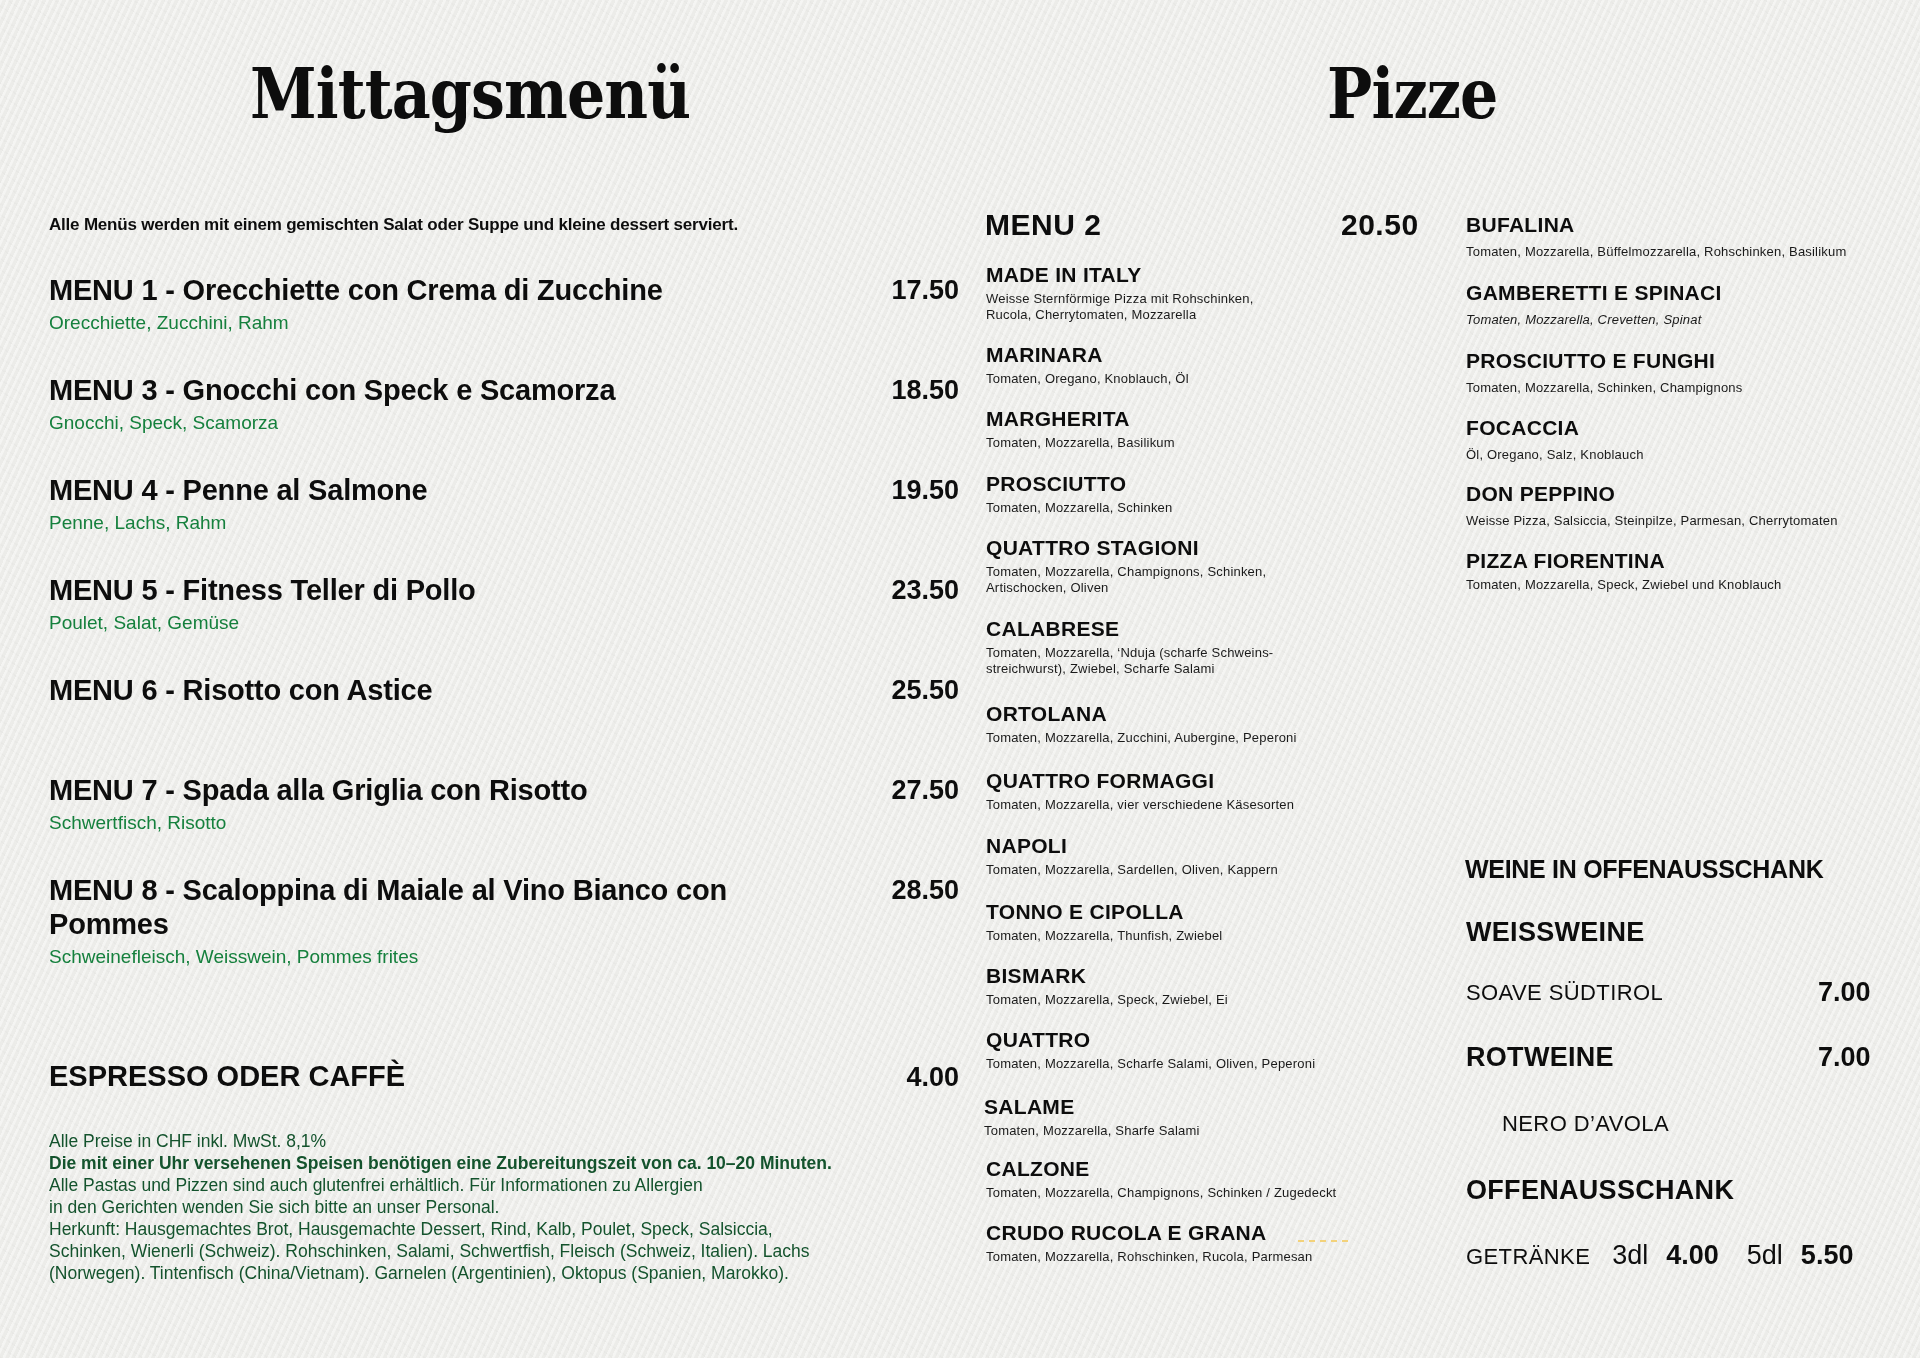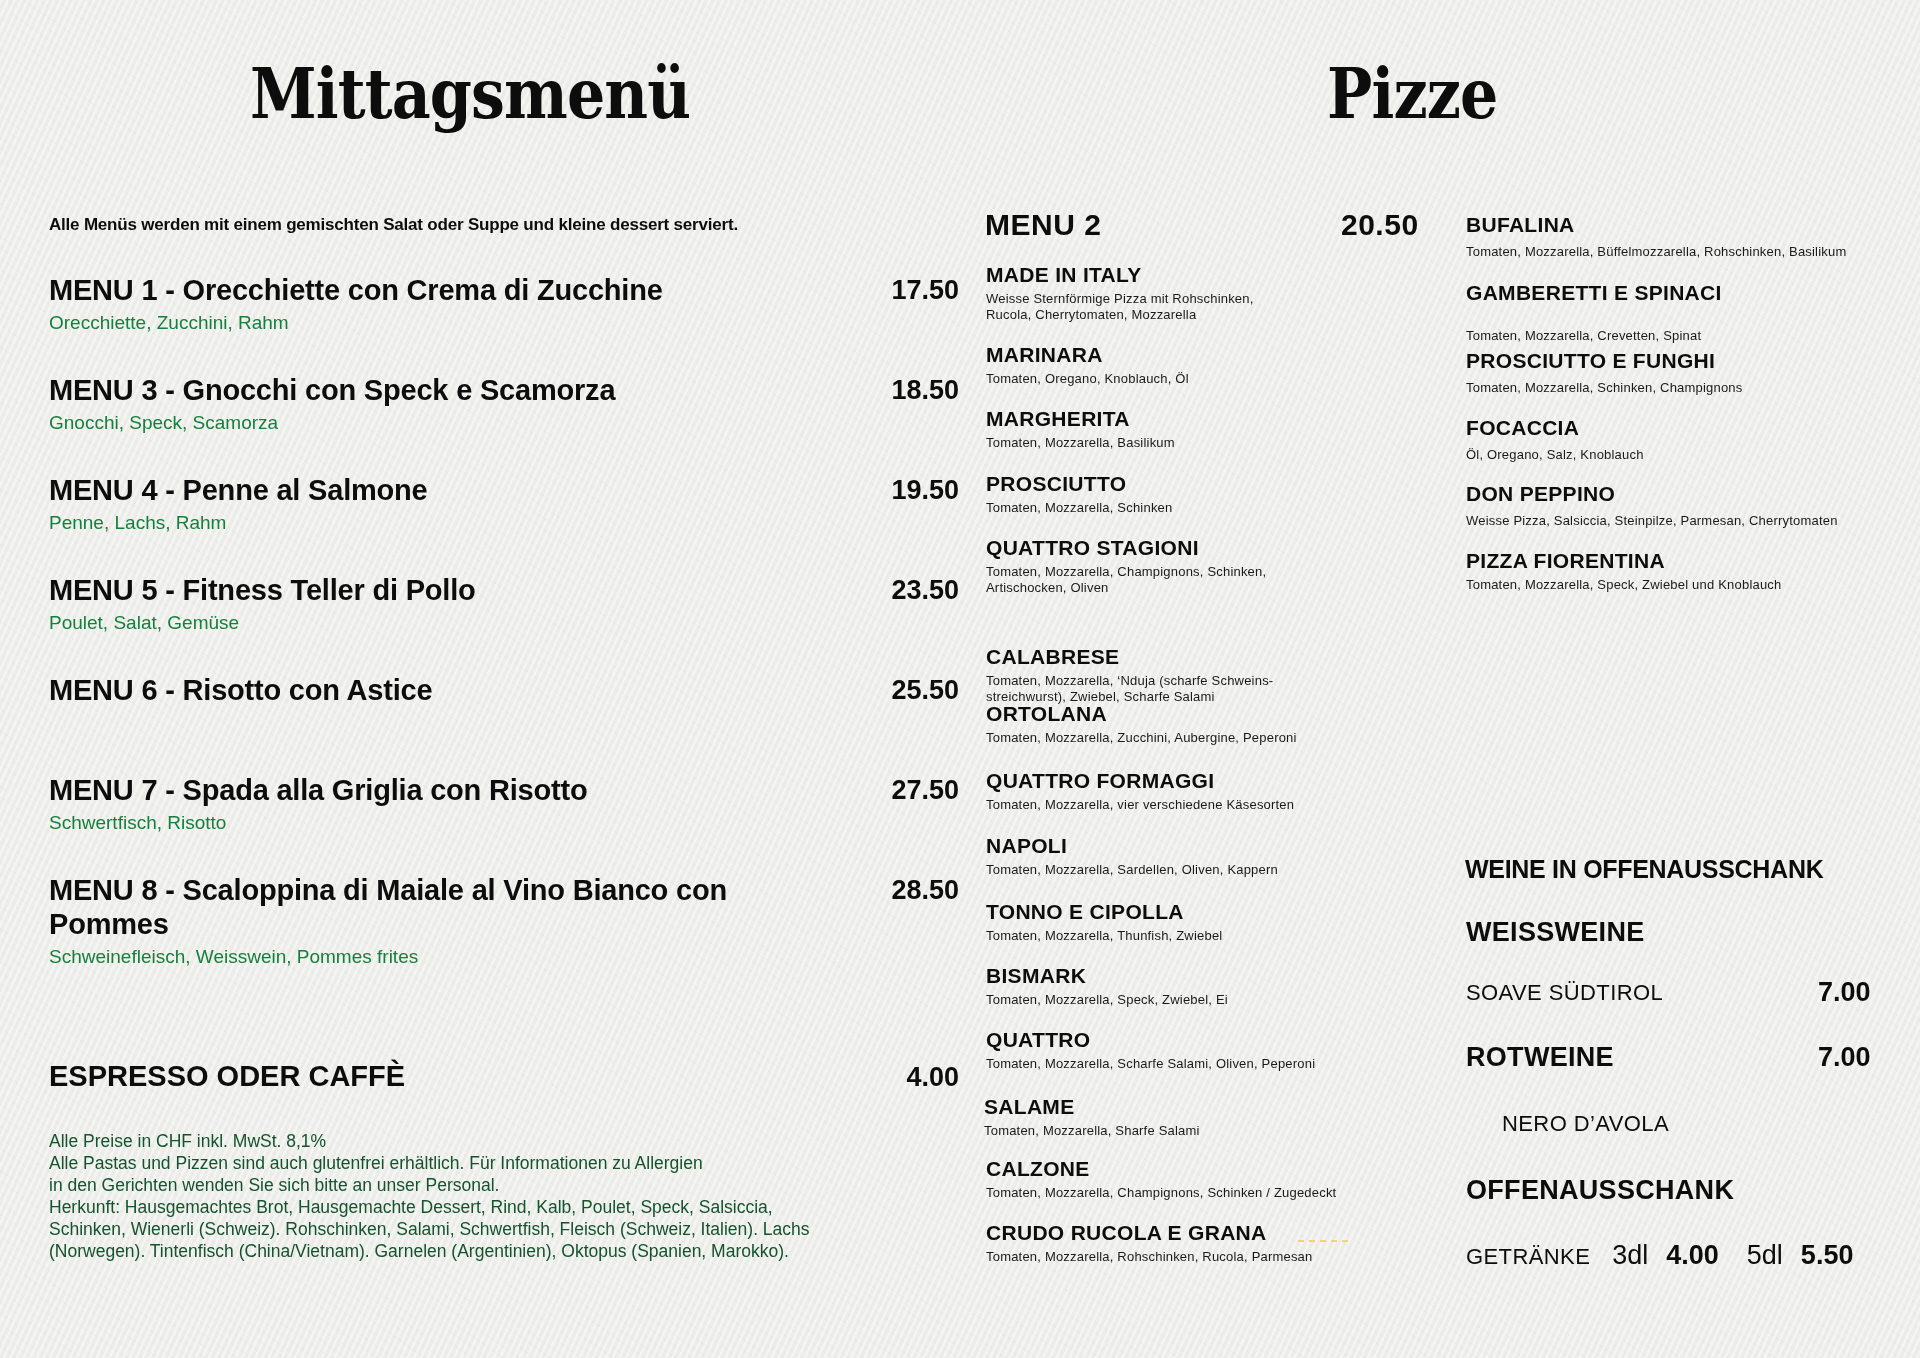--- a/index.html
+++ b/index.html
@@ -78,20 +78,21 @@
   <div class="menu-desc">Schweinefleisch, Weisswein, Pommes frites</div>
 </div>
 
 <div class="menu-row" style="top:1060px;">
   <div class="espresso">ESPRESSO ODER CAFFÈ</div>
   <div class="menu-price">4.00</div>
 </div>
 
 <div class="footer">
   <div>Alle Preise in CHF inkl. MwSt. 8,1%</div>
+  <div class="b">Die mit einer Uhr versehenen Speisen benötigen eine Zubereitungszeit von ca. 10–20 Minuten.</div>
   <div>Alle Pastas und Pizzen sind auch glutenfrei erhältlich. Für Informationen zu Allergien</div>
   <div>in den Gerichten wenden Sie sich bitte an unser Personal.</div>
   <div>Herkunft: Hausgemachtes Brot, Hausgemachte Dessert, Rind, Kalb, Poulet, Speck, Salsiccia,</div>
   <div>Schinken, Wienerli (Schweiz). Rohschinken, Salami, Schwertfish, Fleisch (Schweiz, Italien). Lachs</div>
   <div>(Norwegen). Tintenfisch (China/Vietnam). Garnelen (Argentinien), Oktopus (Spanien, Marokko).</div>
 </div>
 
 <div class="abs title" style="left:1327px; top:52px;">Pizze</div>
 
 <div class="abs menu2" style="left:985px; top:208px;">MENU 2</div>
@@ -113,21 +114,21 @@
   </div>
 <div class="pz" style="left:986px; top:471px;">
     <div class="pz-name">PROSCIUTTO</div>
     <div class="pz-desc">Tomaten, Mozzarella, Schinken</div>
   </div>
 <div class="pz" style="left:986px; top:535px;">
     <div class="pz-name">QUATTRO STAGIONI</div>
     <div class="pz-desc" style="white-space:pre-line;">Tomaten, Mozzarella, Champignons, Schinken,
 Artischocken, Oliven</div>
   </div>
-<div class="pz" style="left:986px; top:644px;">
+<div class="pz" style="left:986px; top:616px;">
     <div class="pz-name">CALABRESE</div>
     <div class="pz-desc" style="white-space:pre-line;">Tomaten, Mozzarella, ‘Nduja (scharfe Schweins-
 streichwurst), Zwiebel, Scharfe Salami</div>
   </div>
 <div class="pz" style="left:986px; top:701px;">
     <div class="pz-name">ORTOLANA</div>
     <div class="pz-desc">Tomaten, Mozzarella, Zucchini, Aubergine, Peperoni</div>
   </div>
 <div class="pz" style="left:986px; top:768px;">
     <div class="pz-name">QUATTRO FORMAGGI</div>
@@ -162,21 +163,21 @@
     <div class="pz-desc">Tomaten, Mozzarella, Rohschinken, Rucola, Parmesan</div>
   </div>
 <div class="abs dash" style="left:1298px; top:1240px;"></div>
 
 <div class="pz" style="left:1466px; top:212px;">
     <div class="pz-name">BUFALINA</div>
     <div class="pz-desc" style="margin-top:6px;">Tomaten, Mozzarella, Büffelmozzarella, Rohschinken, Basilikum</div>
   </div>
 <div class="pz" style="left:1466px; top:280px;">
     <div class="pz-name">GAMBERETTI E SPINACI</div>
-    <div class="pz-desc" style="margin-top:22px;">Tomaten, Mozzarella, Crevetten, Spinat</div>
+    <div class="pz-desc" style="margin-top:6px;font-style:italic;">Tomaten, Mozzarella, Crevetten, Spinat</div>
   </div>
 <div class="pz" style="left:1466px; top:348px;">
     <div class="pz-name">PROSCIUTTO E FUNGHI</div>
     <div class="pz-desc" style="margin-top:6px;">Tomaten, Mozzarella, Schinken, Champignons</div>
   </div>
 <div class="pz" style="left:1466px; top:415px;">
     <div class="pz-name">FOCACCIA</div>
     <div class="pz-desc" style="margin-top:6px;">Öl, Oregano, Salz, Knoblauch</div>
   </div>
 <div class="pz" style="left:1466px; top:481px;">

